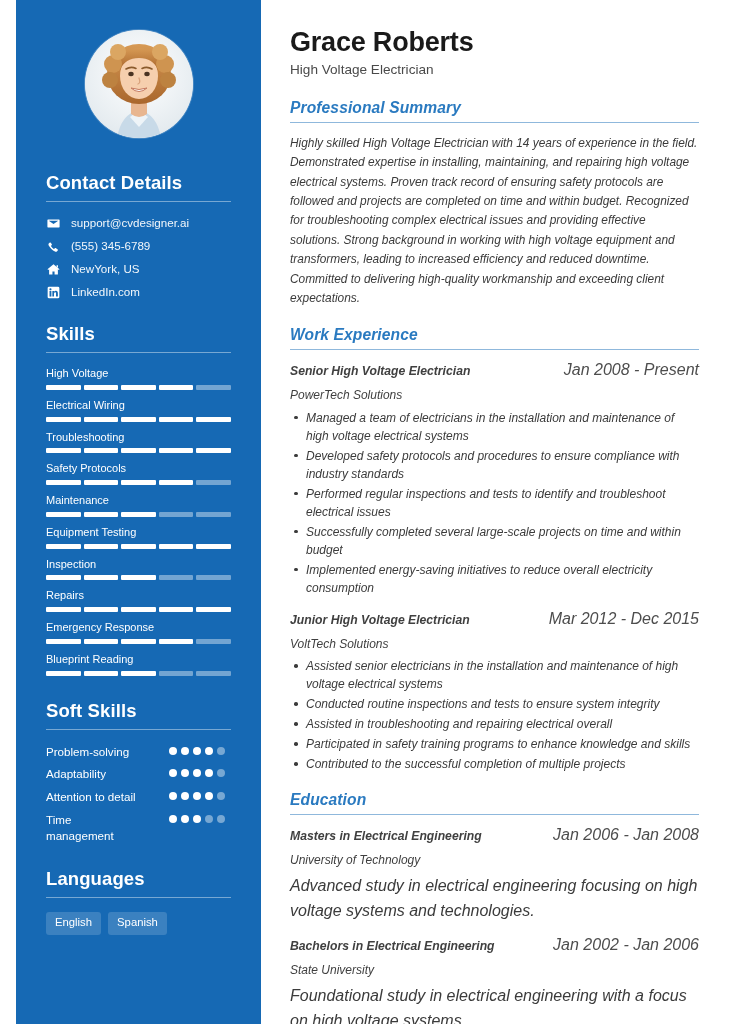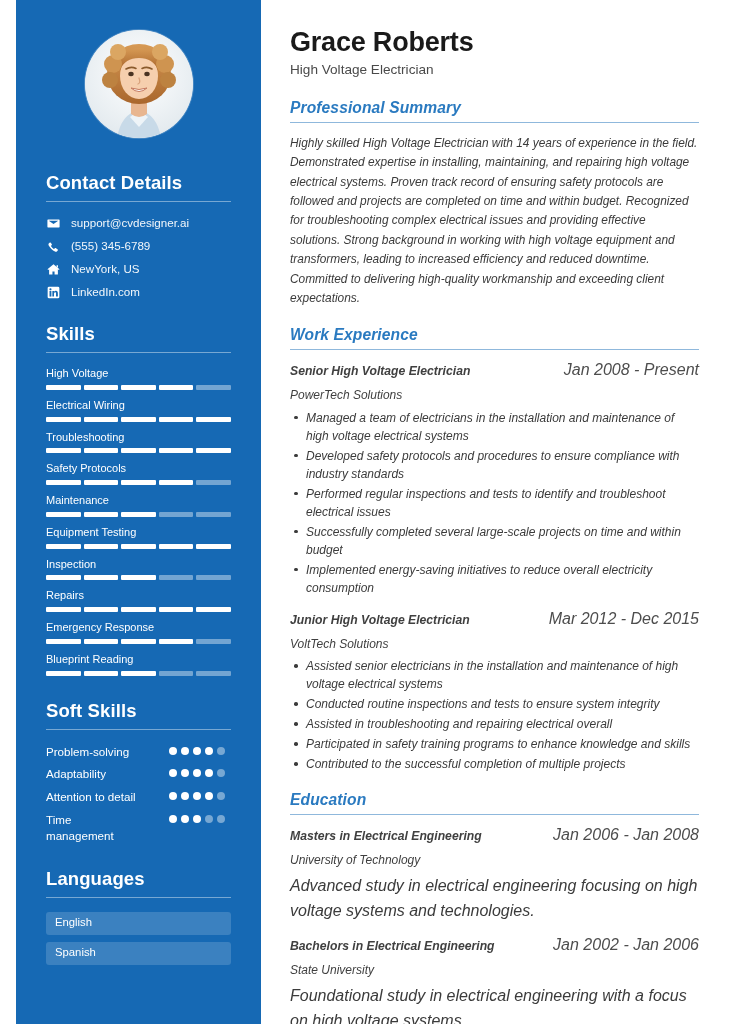--- a/index.html
+++ b/index.html
@@ -113,21 +113,21 @@
     gap: 4px;
     padding-top: 3px;
   }
   .dot {
     width: 8px; height: 8px; border-radius: 50%;
     background: rgba(255,255,255,0.42);
   }
   .dot.on { background: #ffffff; }
 
   
-  .lang-row { display: flex; flex-wrap: wrap; gap: 7px; margin-top: 2px; flex-direction: column; }
+  .lang-row { display: flex; flex-wrap: wrap; gap: 7px; margin-top: 2px; }
   .lang-chip {
     background: rgba(255,255,255,0.16);
     color: #ffffff;
     font-size: 11.3px;
     padding: 4px 9px 5px 9px;
     border-radius: 3px;
     line-height: 1.2;
   }
 
   

